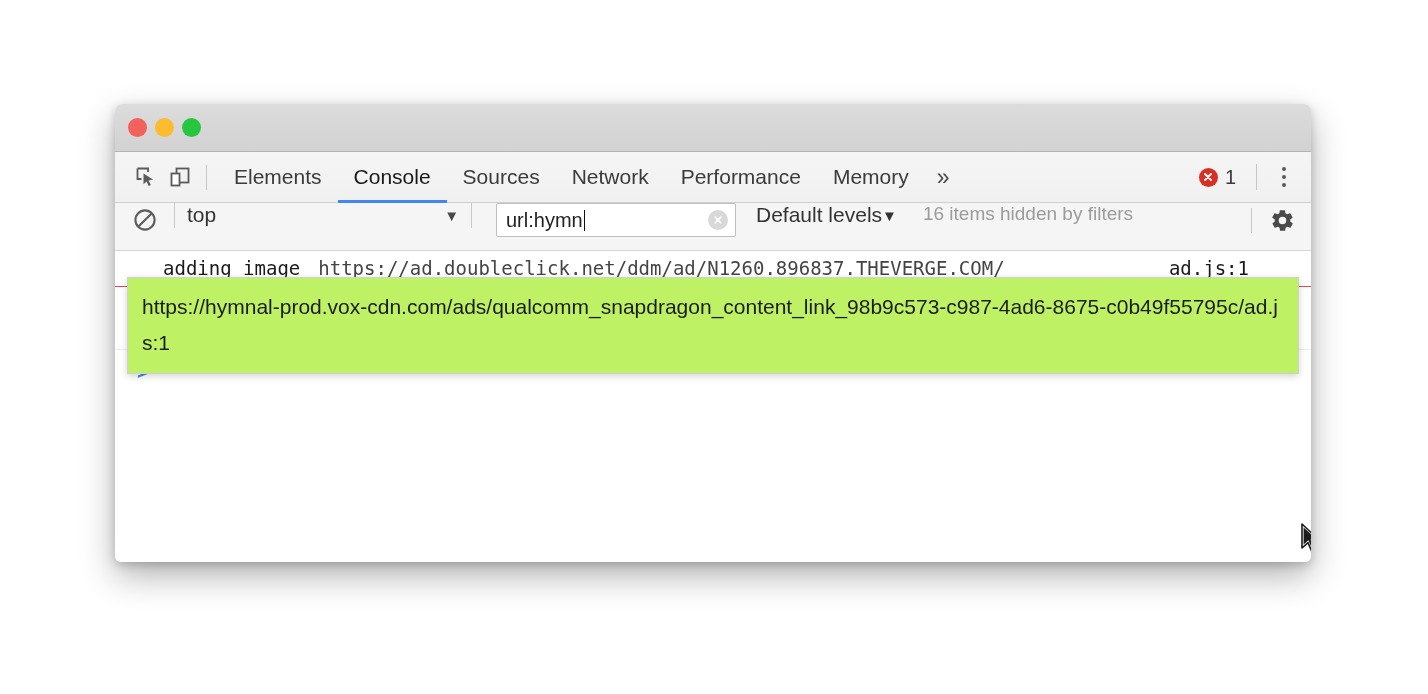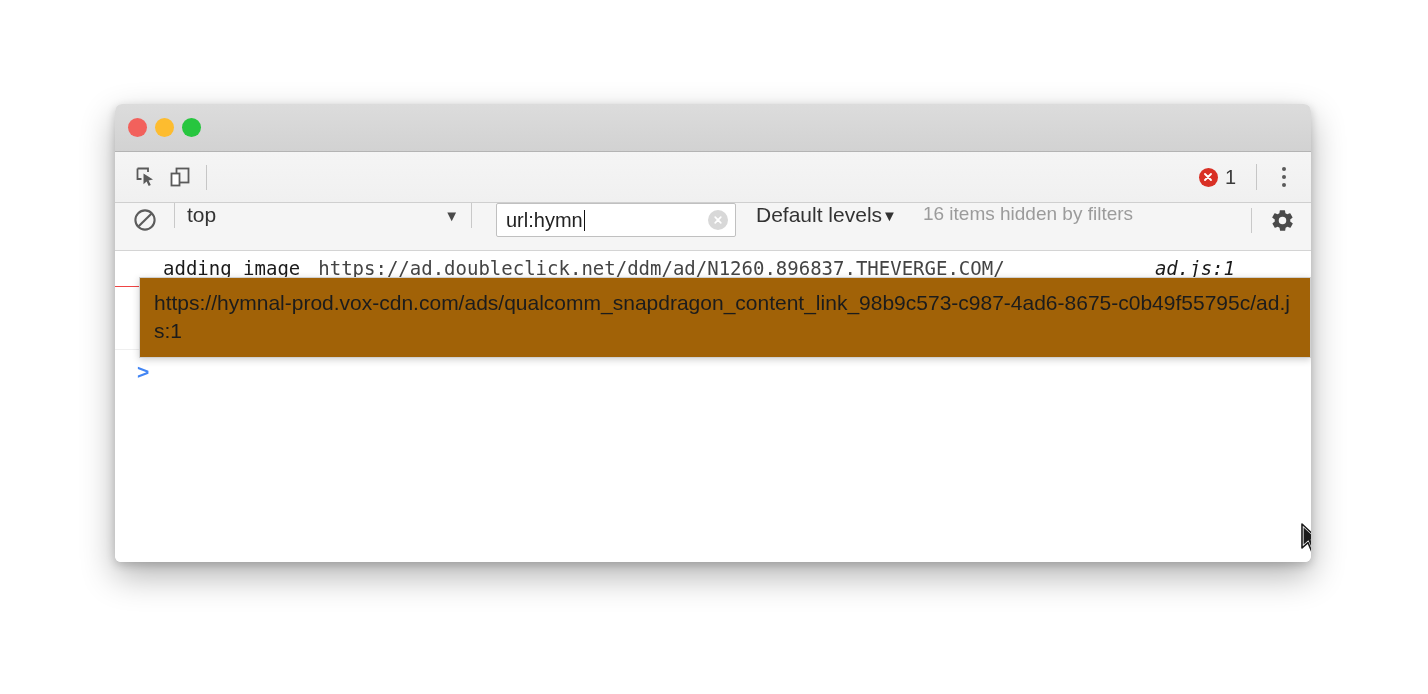--- a/index.html
+++ b/index.html
@@ -286,24 +286,23 @@
     border-bottom: 1px solid #ef4444;
     color: #1a1a1a;
     padding-left: 48px;
     height: 27px;
   }
   .log-msg { color: #1a1a1a; }
   .log-sep { display: inline-block; width: 18px; }
   .log-url { color: #444444; }
   .log-source {
     position: absolute;
-    right: 76px;
+    right: 62px;
     top: 4px;
     color: #1a1a1a;
-    font-style: italic;
   }
   .row-error {
     color: #c62828;
     padding-left: 48px;
     font-style: italic;
     border-bottom: 1px solid #efefef;
     position: relative;
     height: 54px;
     box-sizing: content-box;
   }
@@ -329,31 +328,31 @@
   .prompt-chev {
     color: #4285f4;
     font-size: 21px;
     font-family: "Liberation Sans", sans-serif;
     font-weight: bold;
   }
 
   
   .tooltip {
     position: absolute;
-    left: 24px;
+    left: 12px;
     top: 26px;
     width: 1172px;
-    background: #a16207;
+    background: #bef264;
     border: 1px solid #d0d0d0;
     box-shadow: 0 2px 7px rgba(0,0,0,0.18);
     padding: 11px 14px 12px 14px;
     box-sizing: border-box;
     font-family: "Liberation Sans", sans-serif;
     font-size: 21px;
-    line-height: 28px;
+    line-height: 36px;
     color: #1c1c1c;
     word-break: break-all;
     z-index: 20;
   }
 
   
   .cursor {
     position: absolute;
     left: 1185px;
     top: 272px;
@@ -382,20 +381,43 @@
       </svg>
     </div>
     <div class="icon-btn">
       <svg width="22" height="22" viewBox="0 0 22 22">
         <rect x="7.5" y="2.5" width="12" height="14" fill="none" stroke="#5a5a5a" stroke-width="1.8"></rect>
         <rect x="2.5" y="7.5" width="8" height="12" fill="#ffffff" stroke="#5a5a5a" stroke-width="1.8"></rect>
       </svg>
     </div>
     <div class="tabbar-sep"></div>
 
+    <div class="tabs">
+      <div class="tab">
+        <span>Elements</span>
+      </div>
+      <div class="tab active">
+        <span>Console</span>
+      </div>
+      <div class="tab">
+        <span>Sources</span>
+      </div>
+      <div class="tab">
+        <span>Network</span>
+      </div>
+      <div class="tab">
+        <span>Performance</span>
+      </div>
+      <div class="tab">
+        <span>Memory</span>
+      </div>
+      <div class="tab more">
+        <span>»</span>
+      </div>
+    </div>
 
     <div class="tabbar-right">
       <div class="error-badge">
         <span class="err-circle">
           <svg width="12" height="12" viewBox="0 0 12 12">
             <path d="M3 3 L9 9 M9 3 L3 9" stroke="#ffffff" stroke-width="1.9" stroke-linecap="round"></path>
           </svg>
         </span>
         <span class="err-count">1</span>
       </div>

